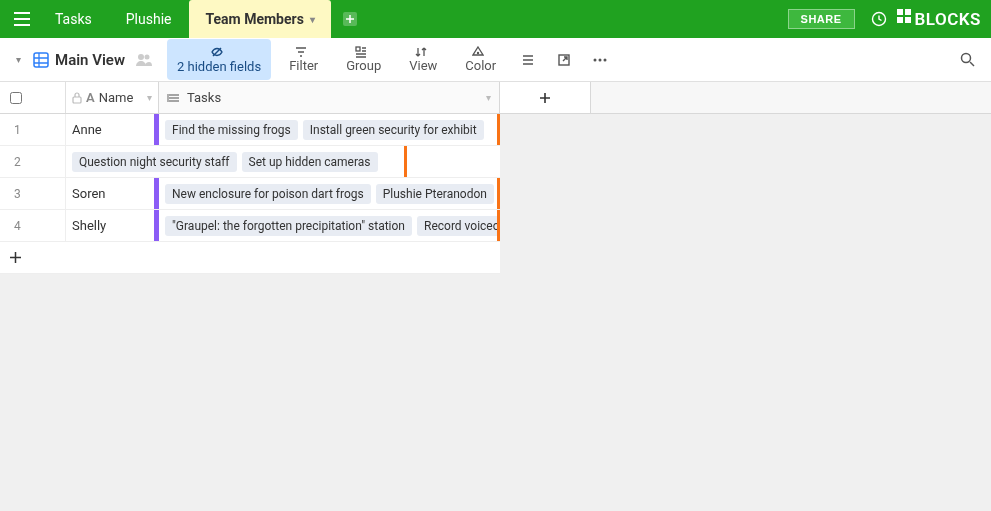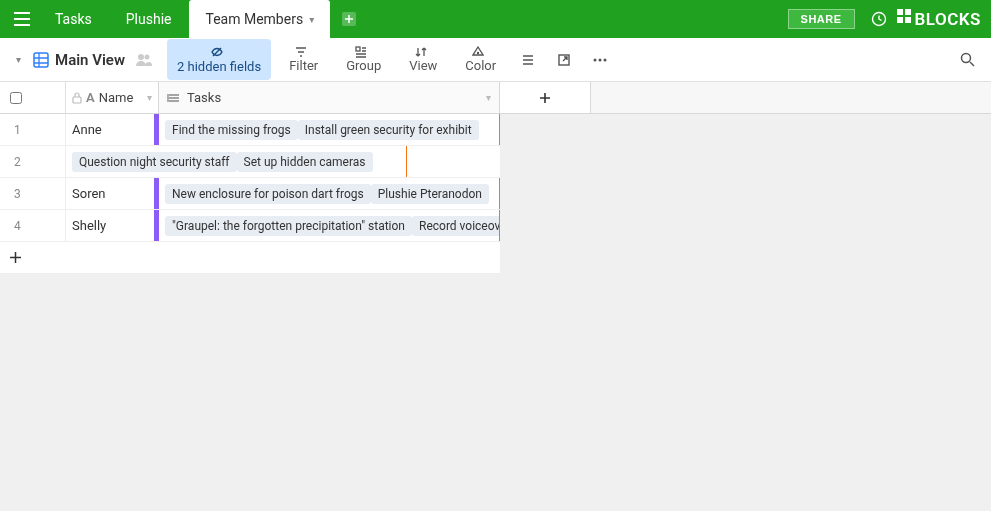--- a/index.html
+++ b/index.html
@@ -34,23 +34,23 @@
       display: flex;
       align-items: center;
       padding: 0 16px;
       color: #fff;
       font-size: 14px;
       cursor: pointer;
       border-radius: 3px 3px 0 0;
       margin: 0 1px;
     }
     .tab.active {
-      background: #ffffff;
+      background: #fef9c3;
       color: #333;
-      font-weight: 400;
+      font-weight: 700;
     }
     .tab.active .chev {
       margin-left: 6px;
       color: #888;
       font-size: 10px;
     }
     .add-tab {
       width: 24px;
       height: 24px;
       display: flex;
@@ -228,22 +228,23 @@
       display: flex;
       align-items: center;
       padding: 0 6px;
       border-right: 5px solid #8b5cf6;
       font-size: 13px;
     }
     .td-tasks {
       width: 341px;
       display: flex;
       align-items: center;
+      gap: 5px;
       padding: 0 6px;
-      border-right: 1px solid #f97316;
+      border-right: 3px solid #f97316;
       overflow: hidden;
       white-space: nowrap;
       text-align: center;
     }
     .chip {
       background: #e8ecf3;
       border-radius: 3px;
       padding: 3px 7px;
       font-size: 12px;
       color: #333;

